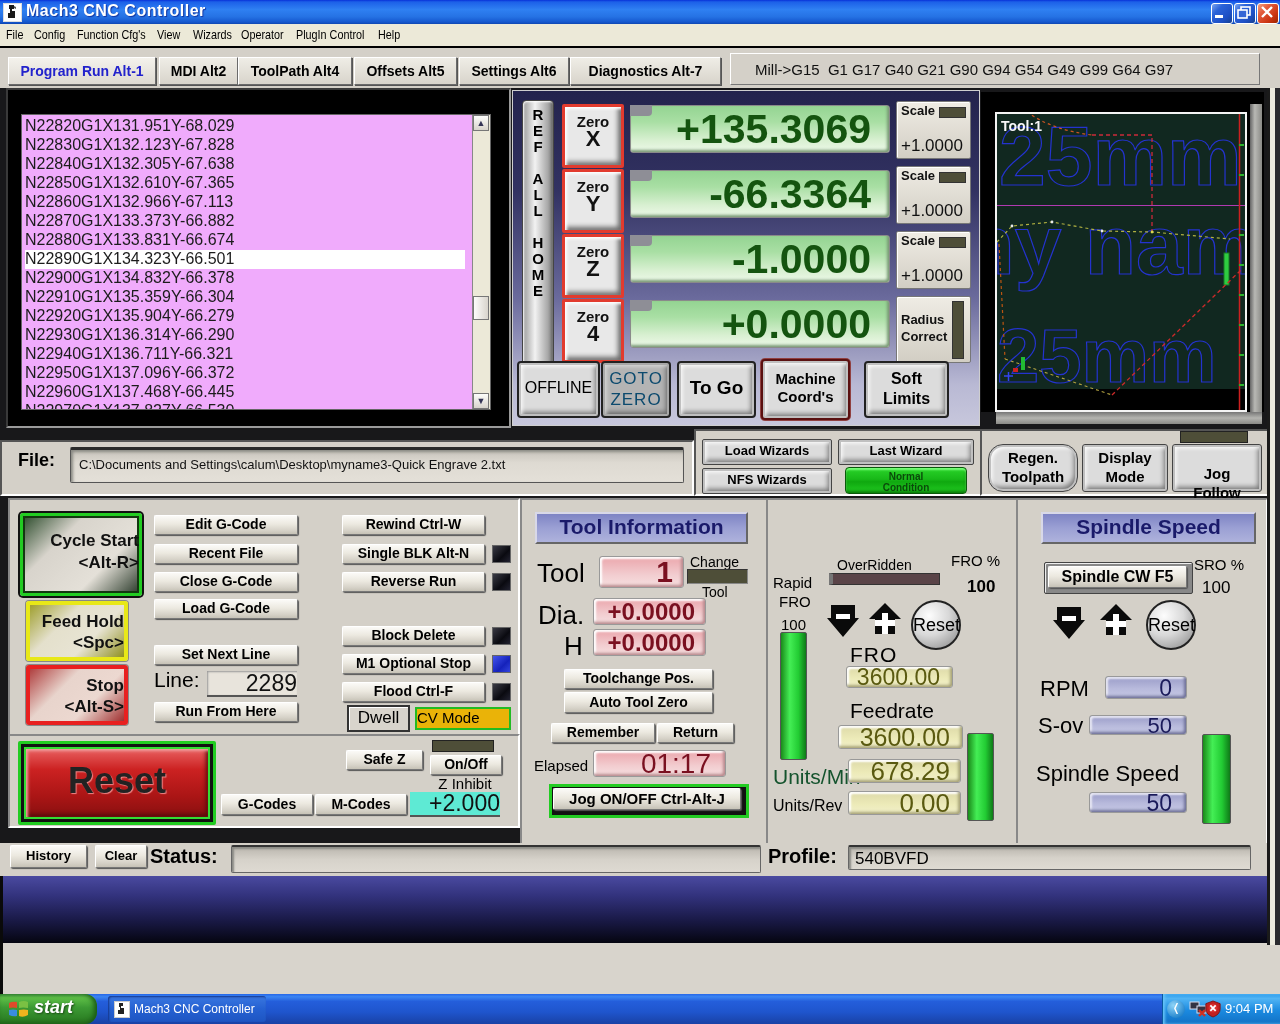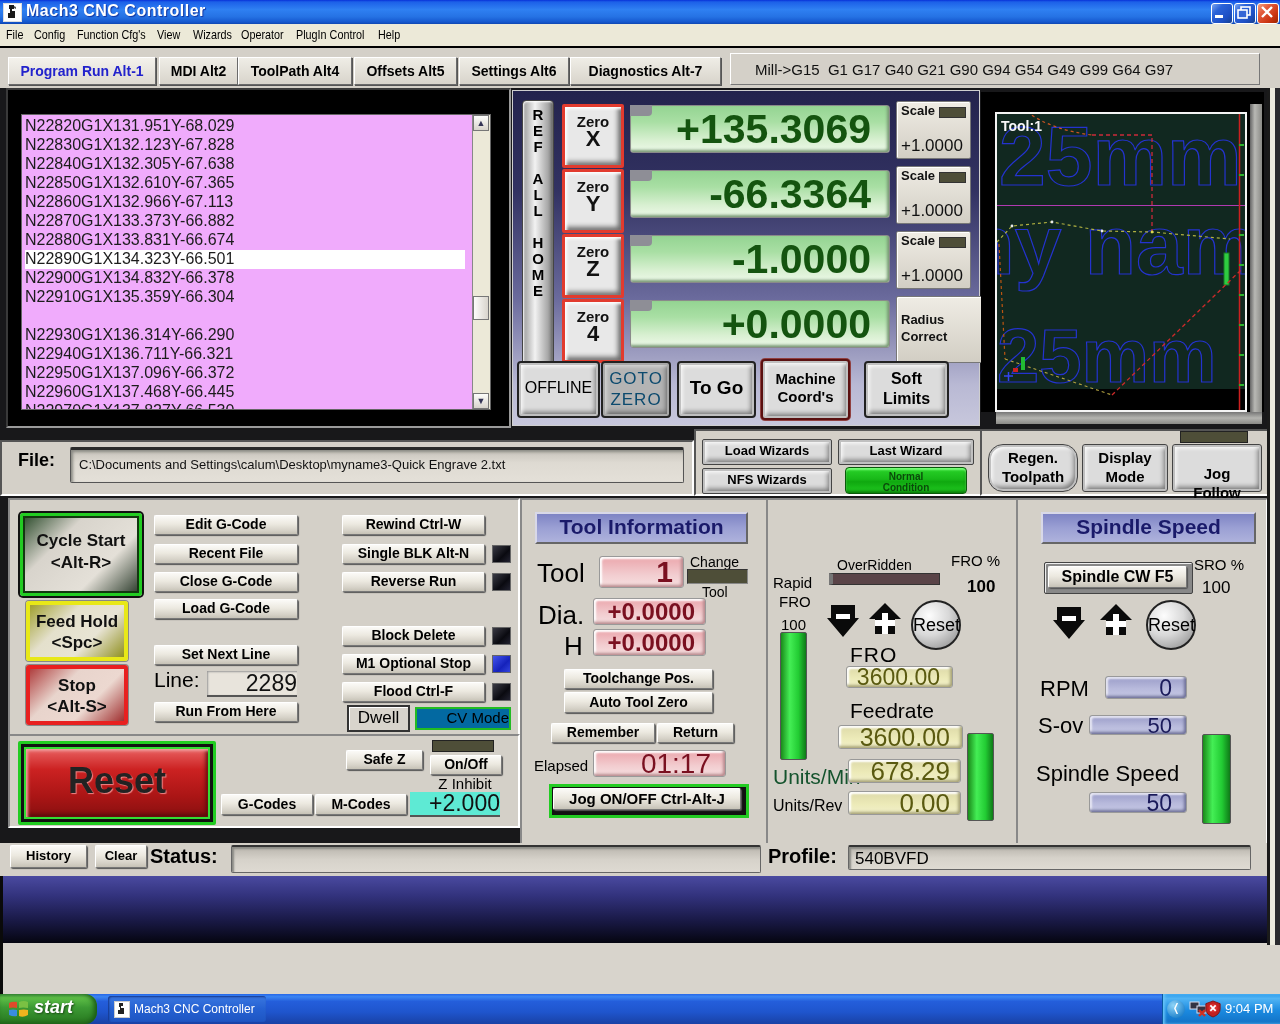--- a/index.html
+++ b/index.html
@@ -67,21 +67,21 @@
 #panelA{left:8px;top:410px;width:508px;height:234px;background:#d4d0c8;border:2px solid;border-color:#888 #fff #fff #888;}
 #panelB{left:8px;top:646px;width:508px;height:90px;background:#d4d0c8;border:2px solid;border-color:#888 #fff #fff #888;}
 #toolinfo{left:520px;top:410px;width:244px;height:345px;background:#d4d0c8;border:2px solid;border-color:#888 #fff #fff #888;}
 #feedrate{left:766px;top:410px;width:248px;height:345px;background:#d4d0c8;border:2px solid;border-color:#888 #fff #fff #888;}
 #spindle{left:1016px;top:410px;width:248px;height:345px;background:#d4d0c8;border:2px solid;border-color:#888 #fff #fff #888;}
 
 .cbtn{position:absolute;background:linear-gradient(180deg,#fbfaf7 0%,#ece9e0 45%,#d6d2c8 80%,#c6c2b6 100%);
  border:1px solid #777;border-top-color:#fff;border-left-color:#fff;border-radius:2px;
  box-shadow:1px 1px 1px #555;color:#000;font-weight:bold;font-size:14px;text-align:center;}
 .led{position:absolute;width:17px;height:16px;background:linear-gradient(135deg,#3a3a44,#0a0a10 60%,#222230);border:1px solid #666;}
-.bigbtn{position:absolute;left:16px;width:94px;height:52px;border-radius:3px;text-align:center;font-weight:bold;font-size:17px;color:#111;line-height:21px;}
+.bigbtn{position:absolute;left:16px;width:94px;height:52px;border-radius:3px;text-align:right;font-weight:bold;font-size:17px;color:#111;line-height:21px;}
 .disp-pink{position:absolute;background:linear-gradient(180deg,#eba6ac,#f2cdd0 60%,#f6dfe0);border:1px solid #999;border-radius:3px;
  box-shadow:inset -2px -2px 3px #b98a8e, inset 2px 2px 2px #fff;color:#7a1020;font-weight:bold;text-align:right;box-sizing:border-box;}
 .disp-yel{position:absolute;background:linear-gradient(180deg,#ddd9a8,#eceab8 55%,#f2f0ca);border:1px solid #999;border-radius:3px;
  box-shadow:inset -2px -2px 3px #a8a478, inset 2px 2px 2px #fff;color:#5a5a10;text-align:right;box-sizing:border-box;}
 .disp-lav{position:absolute;background:linear-gradient(180deg,#9a9cc8,#b8badc 55%,#c6c8e4);border:1px solid #999;border-radius:3px;
  box-shadow:inset -2px -2px 3px #70729a, inset 2px 2px 2px #e8e8f4;color:#1a1a5a;text-align:right;box-sizing:border-box;}
 .phead{position:absolute;left:13px;width:209px;height:28px;background:linear-gradient(180deg,#7e84c4,#9ba0d4 50%,#aeb2dc);
  border:2px solid;border-color:#d8d8e8 #666 #666 #d8d8e8;text-align:center;font-size:21px;font-weight:bold;color:#1a1a6a;line-height:26px;}
 .greenbar{position:absolute;background:linear-gradient(90deg,#1a8a1a,#44ee55 35%,#22cc33 70%,#0f7a18);border:1px solid #555;border-radius:2px;}
 
@@ -136,20 +136,21 @@
       <div class="gline" style="top:2px">N22820G1X131.951Y-68.029</div>
       <div class="gline" style="top:21px">N22830G1X132.123Y-67.828</div>
       <div class="gline" style="top:40px">N22840G1X132.305Y-67.638</div>
       <div class="gline" style="top:59px">N22850G1X132.610Y-67.365</div>
       <div class="gline" style="top:78px">N22860G1X132.966Y-67.113</div>
       <div class="gline" style="top:97px">N22870G1X133.373Y-66.882</div>
       <div class="gline" style="top:116px">N22880G1X133.831Y-66.674</div>
       <div class="gline hl" style="top:135px">N22890G1X134.323Y-66.501</div>
       <div class="gline" style="top:154px">N22900G1X134.832Y-66.378</div>
       <div class="gline" style="top:173px">N22910G1X135.359Y-66.304</div>
+      <div class="gline" style="top:192px">N22920G1X135.904Y-66.279</div>
       <div class="gline" style="top:211px">N22930G1X136.314Y-66.290</div>
       <div class="gline" style="top:230px">N22940G1X136.711Y-66.321</div>
       <div class="gline" style="top:249px">N22950G1X137.096Y-66.372</div>
       <div class="gline" style="top:268px">N22960G1X137.468Y-66.445</div>
       <div class="gline" style="top:287px;">N22970G1X137.827Y-66.530</div>
       <div id="gscroll">
         <div style="position:absolute;top:0;left:0;width:16px;height:16px;background:linear-gradient(180deg,#fdfdfb,#d8d4cc);border:1px solid #777;box-sizing:border-box;font-size:9px;text-align:center;line-height:14px;color:#335;">▲</div>
         <div style="position:absolute;bottom:0;left:0;width:16px;height:16px;background:linear-gradient(180deg,#fdfdfb,#d8d4cc);border:1px solid #777;box-sizing:border-box;font-size:9px;text-align:center;line-height:14px;color:#335;">▼</div>
         <div style="position:absolute;top:181px;left:0;width:16px;height:24px;background:linear-gradient(90deg,#fdfdfb,#d8d4cc);border:1px solid #777;box-sizing:border-box;"></div>
       </div>
@@ -187,21 +188,21 @@
       <div class="scalebox" style="top:75px;">
           <span class="sl">Scale</span>
           <span class="sbar"></span>
           <span class="sval">+1.0000</span>
         </div>
       <div class="scalebox" style="top:140px;">
           <span class="sl">Scale</span>
           <span class="sbar"></span>
           <span class="sval">+1.0000</span>
         </div>
-      <div class="scalebox" style="top:205px;height:65px;padding-left:36px;">
+      <div class="scalebox" style="top:205px;height:65px;">
           <span style="position:absolute;left:4px;top:14px;font-size:13px;font-weight:bold;color:#111;line-height:17px;">Radius<br>Correct</span>
           <span style="position:absolute;right:6px;top:4px;width:10px;height:56px;background:#4e4e38;border:1px solid #333;"></span>
         </div>
       <div class="sbtn" style="left:4px;top:270px;width:79px;height:53px;font-size:16px;line-height:49px;font-weight:normal;border:2px solid #222;">OFFLINE</div>
       <div class="sbtn" style="left:88px;top:270px;width:66px;height:53px;font-size:17px;line-height:21px;color:#0c4a6e;background:#b4b4b4;box-shadow:inset 0 0 0 2px #a8a8a8,inset 3px 3px 4px #ddd,inset -3px -4px 5px #666;font-weight:normal;letter-spacing:1px;border:2px solid #222;">
           <div style="margin-top:5px;">GOTO<br>ZERO</div>
         </div>
       <div class="sbtn" style="left:164px;top:270px;width:75px;height:53px;font-size:19px;line-height:49px;border:2px solid #222;">To Go</div>
       <div class="sbtn" style="left:248px;top:268px;width:85px;height:57px;font-size:15px;line-height:18px;border:2px solid #5a1010;box-shadow:inset 0 0 0 2px #c0c0c0, inset 3px 3px 4px #ffffff, inset -3px -4px 5px #777777, 0 0 0 1px #904040;">
           <div style="margin-top:9px;">Machine<br>Coord's</div>
@@ -299,21 +300,21 @@
       <div class="cbtn" style="left:332px;top:72px;width:141px;height:18px;line-height:17px;">Reverse Run</div>
       <div class="cbtn" style="left:332px;top:126px;width:141px;height:18px;line-height:17px;">Block Delete</div>
       <div class="cbtn" style="left:332px;top:154px;width:141px;height:18px;line-height:17px;">M1 Optional Stop</div>
       <div class="cbtn" style="left:332px;top:182px;width:141px;height:18px;line-height:17px;">Flood Ctrl-F</div>
       <div class="led" style="left:482px;top:45px;"></div>
       <div class="led" style="left:482px;top:73px;"></div>
       <div class="led" style="left:482px;top:127px;"></div>
       <div class="led" style="left:482px;top:155px;background:linear-gradient(135deg,#4455ee,#1522bb 60%,#3344dd);"></div>
       <div class="led" style="left:482px;top:183px;"></div>
       <div style="position:absolute;left:337px;top:205px;width:59px;height:23px;border:2px solid #333;background:#d8d4cc;box-shadow:inset 1px 1px 0 #fff;font-size:17px;text-align:center;line-height:22px;color:#000;">Dwell</div>
-      <div style="position:absolute;left:405px;top:207px;width:92px;height:19px;border:2px solid #22bb22;background:#0369a1;font-size:15px;text-align:right;line-height:18px;color:#000;">CV Mode</div>
+      <div style="position:absolute;left:405px;top:207px;width:92px;height:19px;border:2px solid #22bb22;background:#eab308;font-size:15px;text-align:left;line-height:18px;color:#000;">CV Mode</div>
     </div>
     <div class="abs" id="panelB">
       <div style="position:absolute;left:8px;top:5px;width:192px;height:78px;border:3px solid #22cc22;outline:none;background:#111;border-radius:2px;">
         <div style="position:absolute;left:3px;top:3px;right:3px;bottom:3px;border:2px solid #33dd33;background:linear-gradient(180deg,#e86060 0%,#cc2222 30%,#aa1515 70%,#881010 100%);box-shadow:inset 2px 2px 3px #f0a0a0, inset -2px -3px 4px #5a0a0a;text-align:center;">
           <span style="font-size:36px;font-weight:bold;color:#222;line-height:64px;text-shadow:1px 1px 1px #e88;">Reset</span>
         </div>
       </div>
       <div class="cbtn" style="left:211px;top:58px;width:90px;height:19px;line-height:18px;">G-Codes</div>
       <div class="cbtn" style="left:305px;top:58px;width:90px;height:19px;line-height:18px;">M-Codes</div>
       <div class="cbtn" style="left:336px;top:14px;width:75px;height:18px;line-height:17px;">Safe Z</div>

